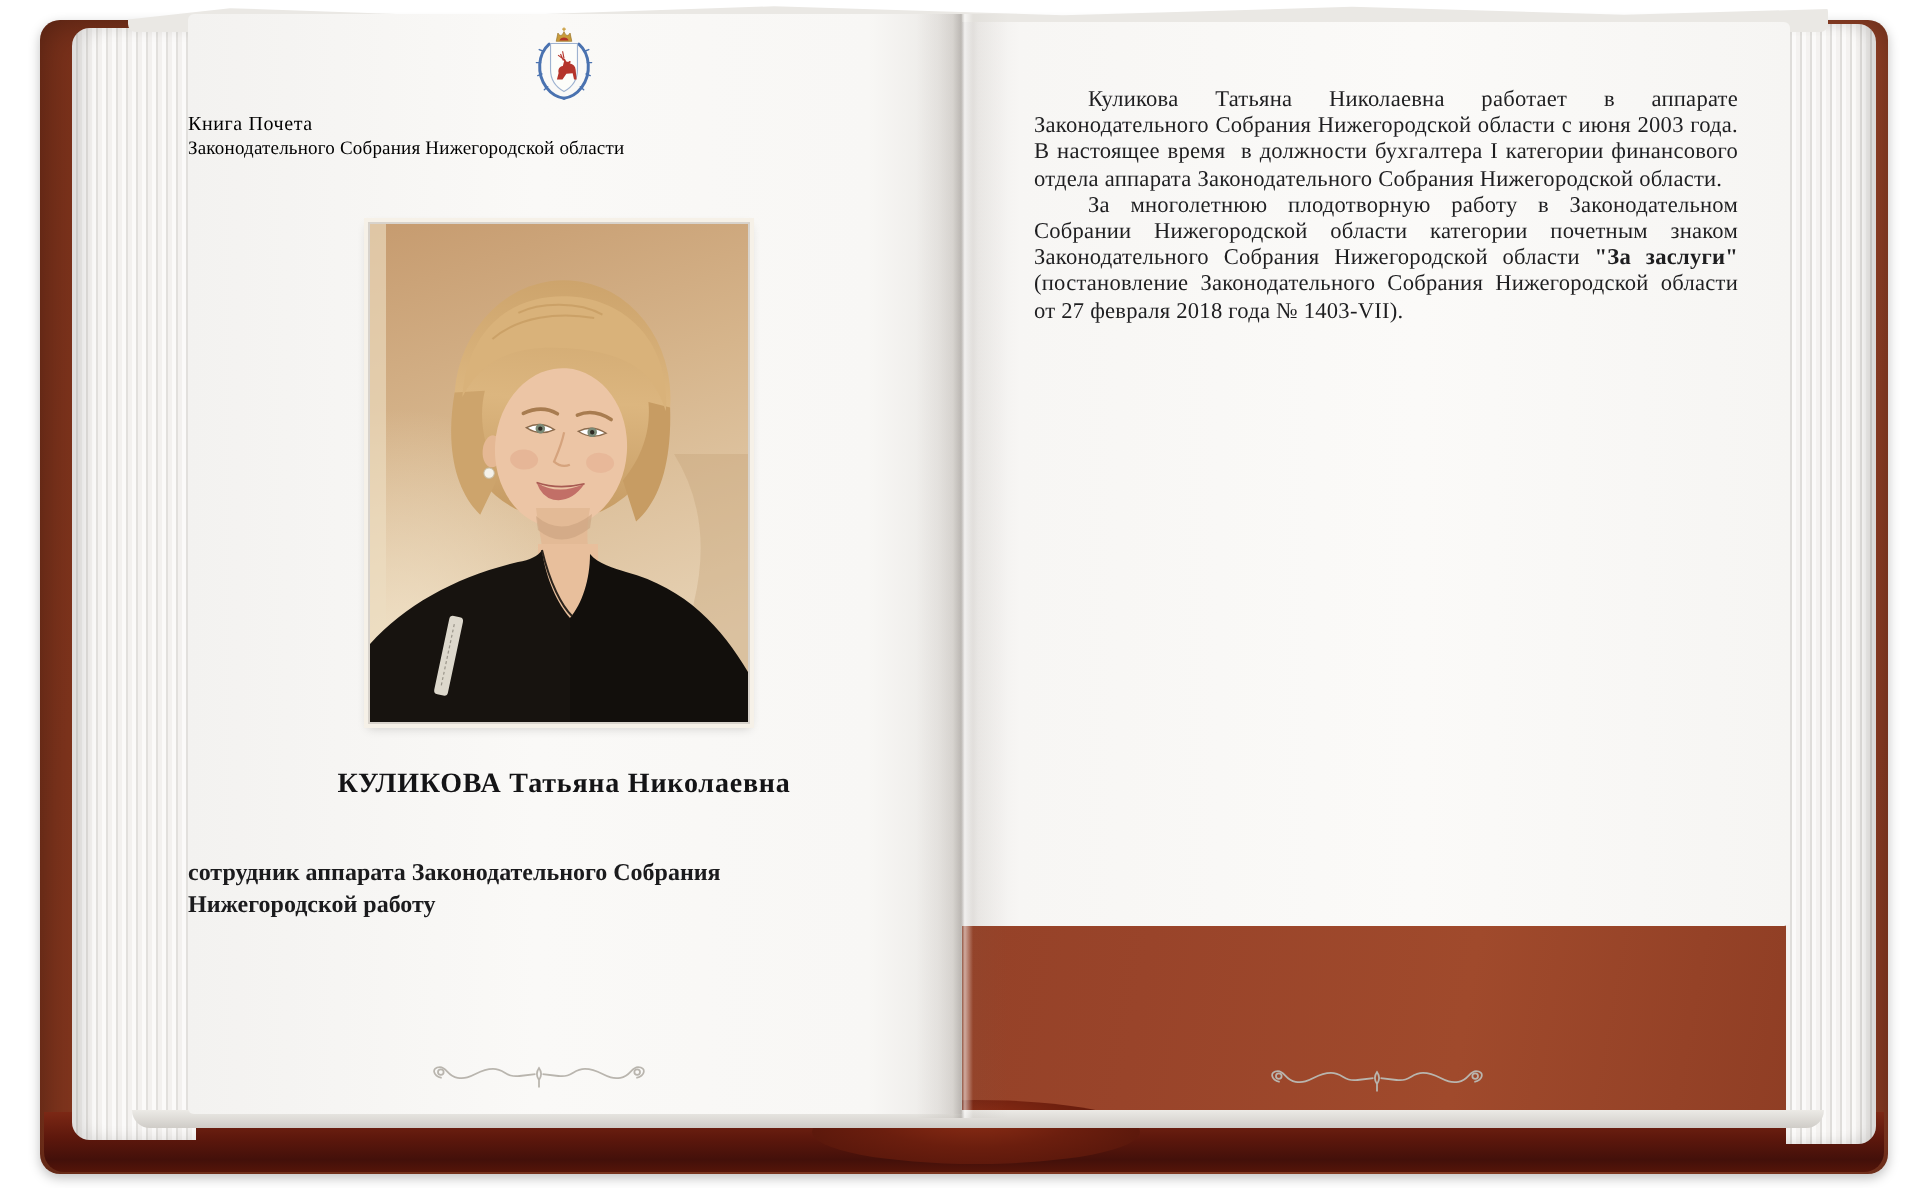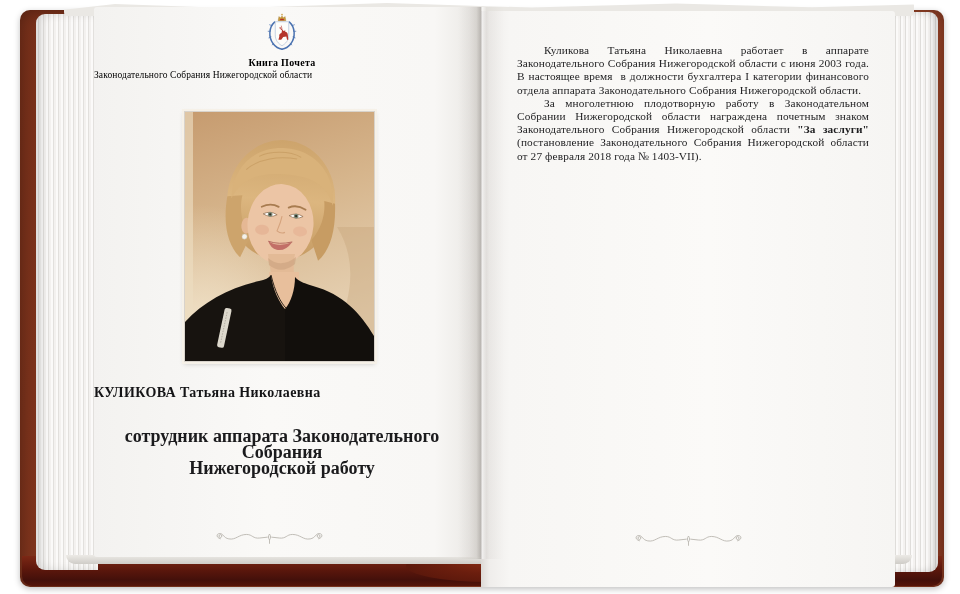--- a/index.html
+++ b/index.html
@@ -28,41 +28,41 @@
   .top-deckle{position:absolute;left:64px;top:2px;width:850px;height:14px;background:#eae8e4;
     border-radius:4px;
     clip-path:polygon(0 55%,6% 15%,20% 45%,38% 8%,55% 40%,72% 10%,88% 38%,100% 18%,100% 100%,0 100%);}
   .bottom-edge{position:absolute;left:66px;top:555px;width:846px;height:9px;
     background:linear-gradient(to bottom,#eceae6,#cfccc7);border-radius:0 0 10px 10px;}
 
   
   .page{position:absolute;background:#faf9f7;}
   .page-left{left:94px;top:7px;width:387px;height:550px;border-radius:3px 0 0 3px;
     background:linear-gradient(to right,#f3f2f0 0%,#faf9f7 45%,#f8f7f5 88%,#eceae7 97%,#dfdcd8 100%);}
-  .page-right{left:481px;top:11px;width:414px;height:576px;border-radius:0 3px 3px 0;
+  .page-right{left:481px;top:11px;width:414px;height:452px;border-radius:0 3px 3px 0;
     background:linear-gradient(to right,#dcd9d6 0%,#efedeb 2%,#f7f6f4 7%,#fbfaf8 55%,#f6f5f3 100%);}
   .gutter{position:absolute;left:458px;top:7px;width:46px;height:552px;pointer-events:none;
     background:linear-gradient(to right,rgba(110,100,90,0) 0%,rgba(95,85,75,.10) 40%,
       rgba(60,52,46,.22) 49%,rgba(255,255,255,.55) 53%,rgba(110,100,90,.06) 62%,rgba(110,100,90,0) 100%);}
 
   
   .lp-content{position:absolute;left:0;top:0;width:376px;height:550px;}
   .emblem{position:absolute;left:171px;top:5px;width:34px;height:40px;}
-  .hdr-title{position:absolute;left:0;top:50px;width:100%;font-size:10px;font-weight:700;letter-spacing:.3px;text-align:center;}
+  .hdr-title{position:absolute;left:0;top:50px;width:100%;font-size:10px;font-weight:400;letter-spacing:.3px;}
   .hdr-sub{position:absolute;left:0;top:63px;width:100%;font-size:9.5px;font-weight:400;letter-spacing:.1px;}
 
   .photo-frame{position:absolute;left:90px;top:104px;width:189px;height:249px;
     border:1px solid #d8d3cc;box-shadow:0 0 0 2px #f6f1e8,0 2px 5px rgba(0,0,0,.18);
     background:#d9b992;}
   .photo-frame svg{display:block;width:100%;height:100%;}
 
-  .person-name{position:absolute;left:0;top:378px;width:100%;text-align:left;
+  .person-name{position:absolute;left:0;top:378px;width:100%;text-align:center;
     font-size:14px;font-weight:700;letter-spacing:.4px;color:#141416;}
-  .person-position{position:absolute;left:0;top:421px;width:100%;text-align:center;
-    font-size:18px;font-weight:700;line-height:16px;color:#1b1b1d;}
+  .person-position{position:absolute;left:0;top:421px;width:100%;text-align:left;
+    font-size:12px;font-weight:700;line-height:16px;color:#1b1b1d;}
 
   .ornament{position:absolute;width:115px;height:16px;}
   .orn-left{left:118px;top:523px;}
   .orn-right{left:150px;top:521px;}
 
   
   .body-text{position:absolute;left:36px;top:33px;width:352px;color:#1e1e20;
     font-size:11.3px;line-height:13.2px;text-align:justify;letter-spacing:.12px;}
   .body-text p{margin:0;text-indent:27px;}
   .body-text b{font-weight:700;}
@@ -193,21 +193,21 @@
     </div>
   </div>
 
   <div class="page page-right">
 
     <div class="body-text">
       <p>
         <span>Куликова Татьяна Николаевна работает в аппарате Законодательного Собрания Нижегородской области с июня 2003 года. В настоящее время &nbsp;в должности бухгалтера I категории финансового отдела аппарата Законодательного Собрания Нижегородской области.</span>
       </p>
       <p>
-        <span>За многолетнюю плодотворную работу в Законодательном Собрании Нижегородской области награждена почетным знаком Законодательного Собрания Нижегородской области </span><b>"За заслуги"</b><span> (постановление Законодательного Собрания Нижегородской области от 27 февраля 2018 года № 1403-VII).</span>
+        <span>За многолетнюю плодотворную работу в Законодательном Собрании Нижегородской области категории почетным знаком Законодательного Собрания Нижегородской области </span><b>"За заслуги"</b><span> (постановление Законодательного Собрания Нижегородской области от 27 февраля 2018 года № 1403-VII).</span>
       </p>
     </div>
 
     <svg class="ornament orn-right" viewBox="0 0 130 18">
       <g fill="none" stroke="#b9b5ae" stroke-width="1">
         <path d="M10,10 C5,9 4,4 9,4 C13,4 13,9 19,10 C27,11.5 30,5 39,5 C46,5 46,10 54,9 L63,8"></path>
         <circle cx="9.5" cy="6.8" r="1.6"></circle>
         <path d="M120,10 C125,9 126,4 121,4 C117,4 117,9 111,10 C103,11.5 100,5 91,5 C84,5 84,10 76,9 L67,8"></path>
         <circle cx="120.5" cy="6.8" r="1.6"></circle>
         <path d="M65,4.5 C63.4,6.8 63.4,9 65,11.2 C66.6,9 66.6,6.8 65,4.5 Z M65,11.2 L65,15.5"></path>

